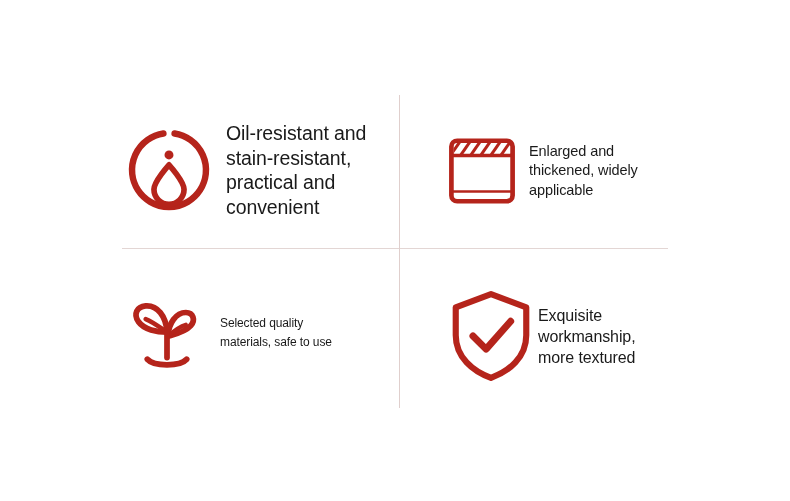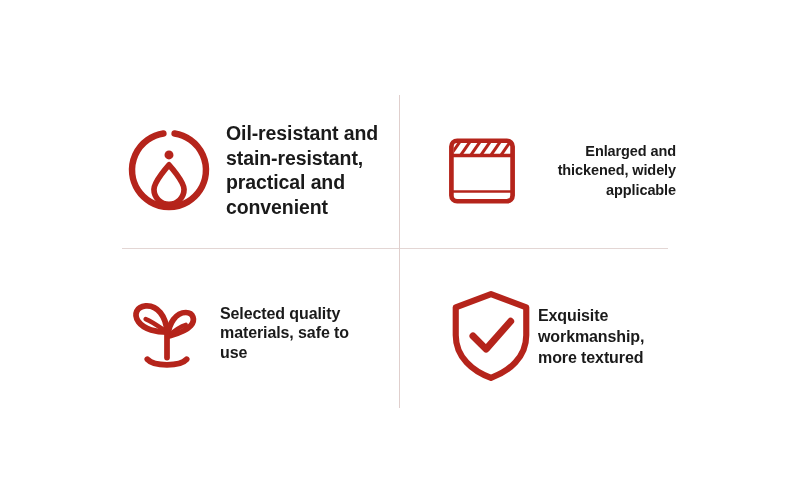--- a/index.html
+++ b/index.html
@@ -46,21 +46,21 @@
     align-items: center;
   }
 
   .cell-icon {
     flex: 0 0 auto;
     display: block;
   }
 
   .cell-text {
     color: #1a1a1a;
-    font-weight: bold;
+    font-weight: normal;
     letter-spacing: -0.1px;
   }
 
   
   #cell-1 {
     left: 126px;
     top: 118px;
     width: 268px;
     height: 104px;
   }
@@ -78,34 +78,33 @@
     top: 126px;
     width: 230px;
     height: 90px;
   }
   #cell-2 .cell-icon { width: 72px; height: 72px; }
   #cell-2 .cell-text {
     margin-left: 11px;
     font-size: 14.5px;
     line-height: 19.5px;
     width: 148px;
-    text-align: right;
   }
 
   
   #cell-3 {
     left: 126px;
     top: 288px;
     width: 240px;
     height: 90px;
   }
   #cell-3 .cell-icon { width: 82px; height: 82px; }
   #cell-3 .cell-text {
     margin-left: 12px;
-    font-size: 16px;
+    font-size: 12px;
     line-height: 19.5px;
     width: 134px;
   }
 
   
   #cell-4 {
     left: 450px;
     top: 282px;
     width: 234px;
     height: 108px;

